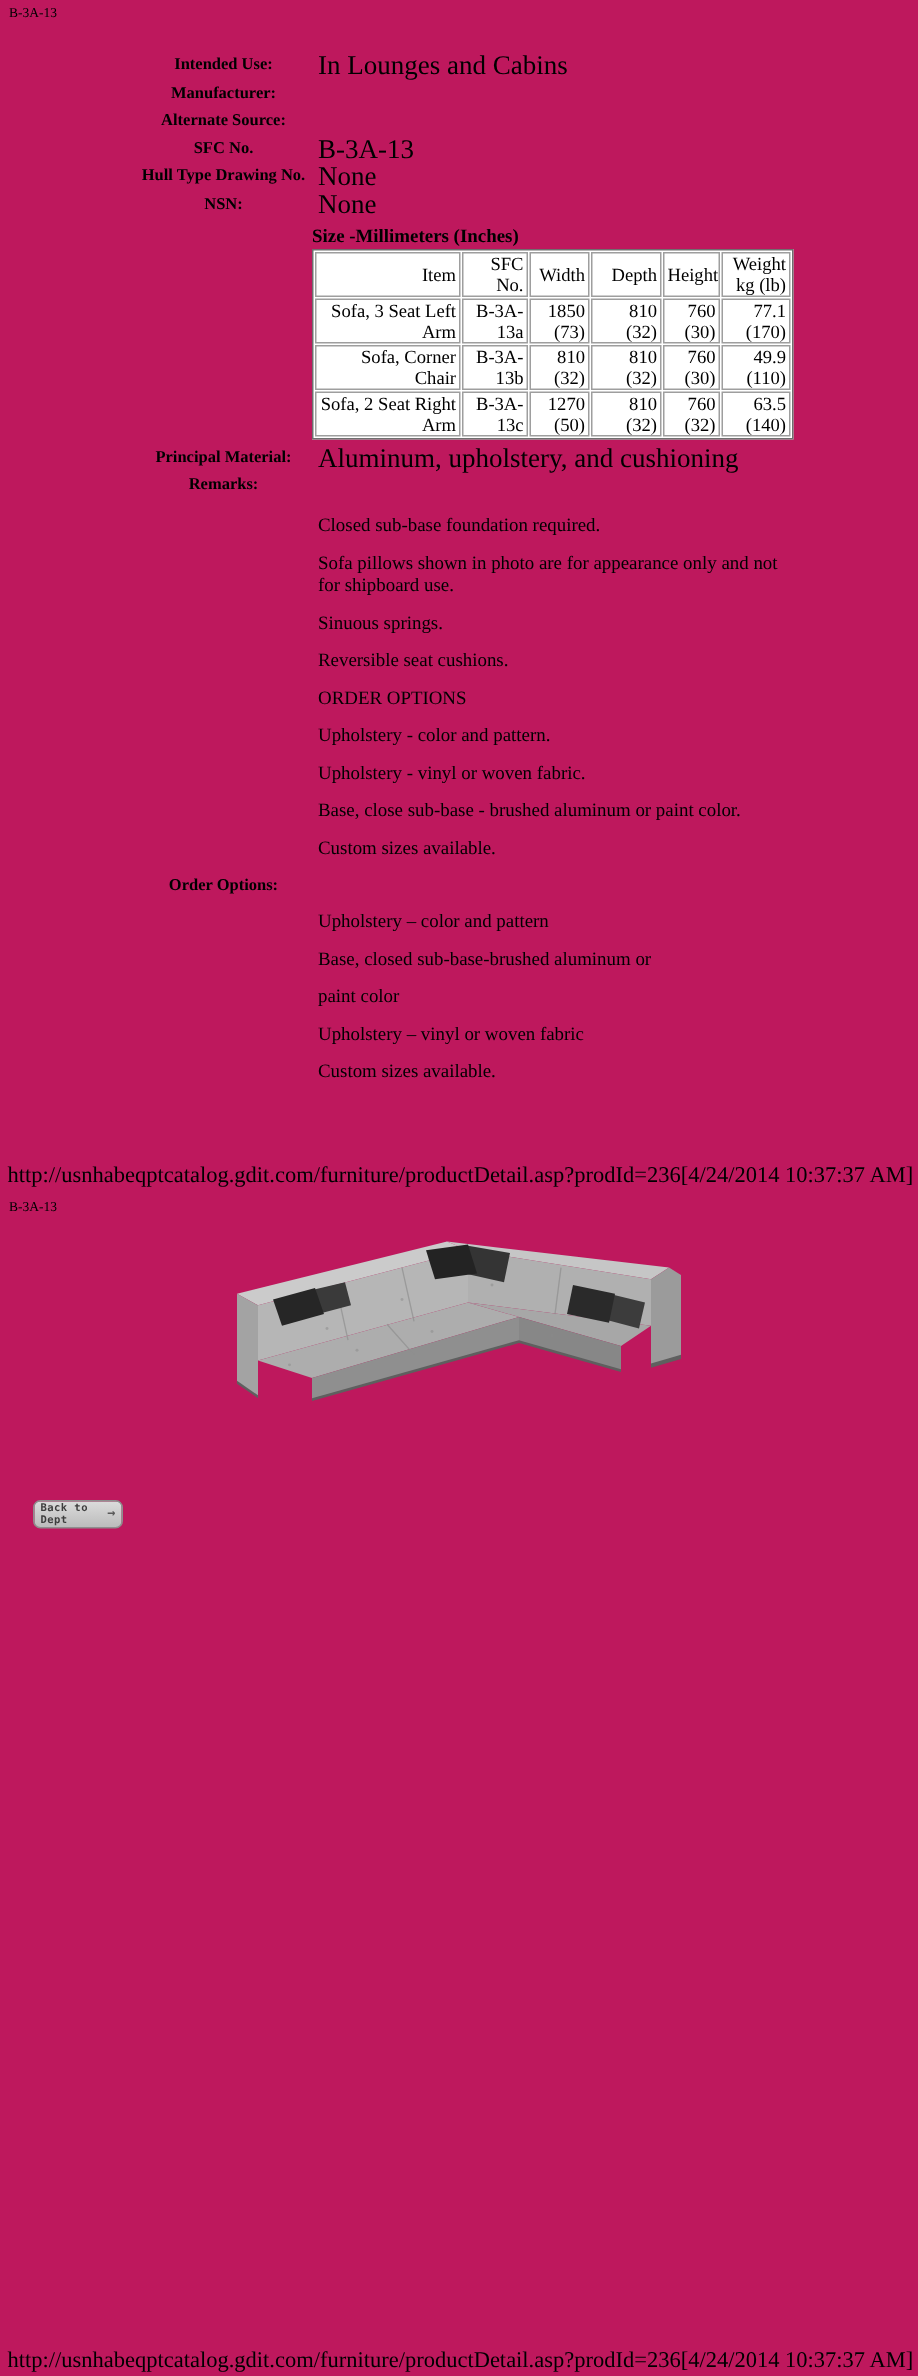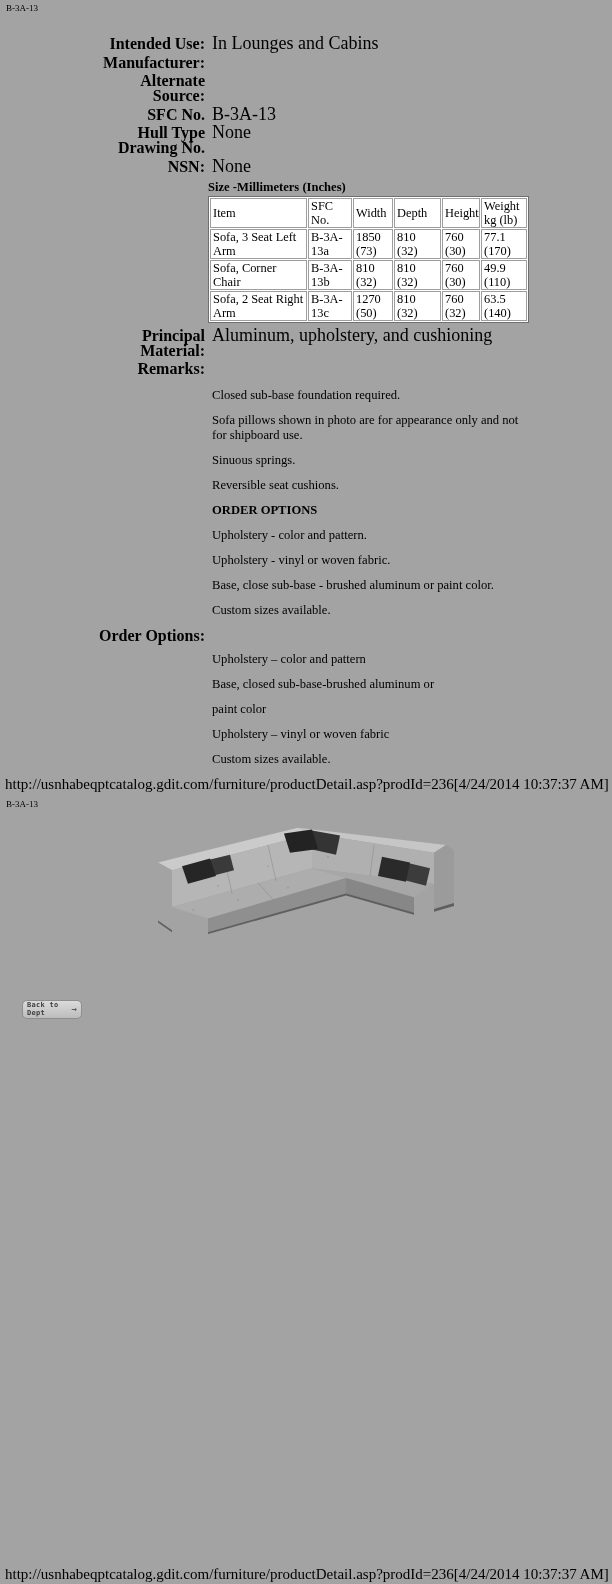--- a/index.html
+++ b/index.html
@@ -1,60 +1,60 @@
 <!DOCTYPE html>
 <html><head>
 <meta charset="utf-8">
 <style>
   * { box-sizing: border-box; margin: 0; padding: 0; }
   html, body { background: #ffffff; }
   .page {
     position: relative;
     width: 612px;
     height: 1584px;
-    background: #a3a3a3;
+    background: #be185d;
     font-family: "Liberation Serif", serif;
     color: #000000;
     overflow: hidden;
   }
   .pgref { position: absolute; left: 6px; font-size: 9px; line-height: 11px; }
   #ref1 { top: 3px; }
   #ref2 { top: 799px; }
   .urlline { position: absolute; left: 5px; font-size: 15px; line-height: 11px; white-space: nowrap; }
   #url1 { top: 779px; }
   #url2 { top: 1569px; }
 
   .content { position: absolute; top: 36px; left: 0; width: 612px; }
   .title { text-align: center; font-weight: bold; font-size: 13px; line-height: 15px; margin-bottom: 4px; }
 
   .frow { display: flex; margin-bottom: 3.5px; }
   .flabel {
     width: 112px; margin-left: 93px; flex: none;
-    text-align: right; font-weight: bold;
-    font-size: 16px; line-height: 15px;
+    text-align: center; font-weight: bold;
+    font-size: 11px; line-height: 15px;
   }
   .fvalue { margin-left: 7px; font-size: 18px; line-height: 15px; }
 
   .sizeblock { margin-left: 208px; margin-top: 6px; }
   .tcaption { font-weight: bold; font-size: 12.6px; line-height: 15px; margin-bottom: 1px; }
   table.size {
     border-collapse: separate; border-spacing: 1px;
     border: 1px solid #6f6f6f; background: #ffffff;
     table-layout: fixed; width: 316px;
   }
   .size th, .size td {
     border: 1px solid #9e9e9e;
-    font-size: 12.4px; font-weight: normal; text-align: left;
+    font-size: 12.4px; font-weight: normal; text-align: right;
     vertical-align: middle; padding: 0 2px; line-height: 14px; height: 30px;
   }
 
   .pmrow { margin-top: 5px; }
   .indent { margin-left: 212px; width: 322px; margin-top: 12px; font-size: 12.6px; }
   .indent p { margin: 0 0 10px; line-height: 15px; }
-  .opt-head { font-weight: bold; }
+  .opt-head { font-weight: normal; }
   .oo { margin-top: 6px; }
   .indent2 { margin-top: 9px; }
 
   .photo { position: absolute; left: 148px; top: 818px; width: 318px; height: 118px; }
 
   .back-btn {
     position: absolute; left: 22px; top: 1000px;
     width: 60px; height: 19px;
     display: flex; align-items: center;
     background: linear-gradient(180deg, #dbdbdb, #bcbcbc);

